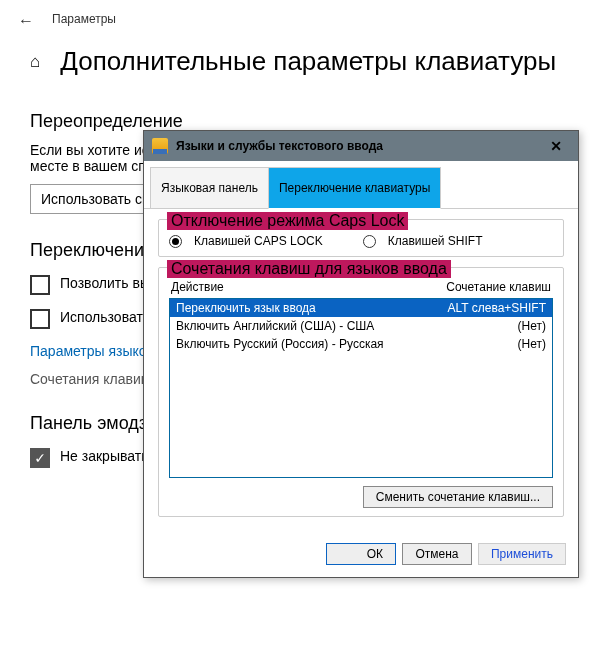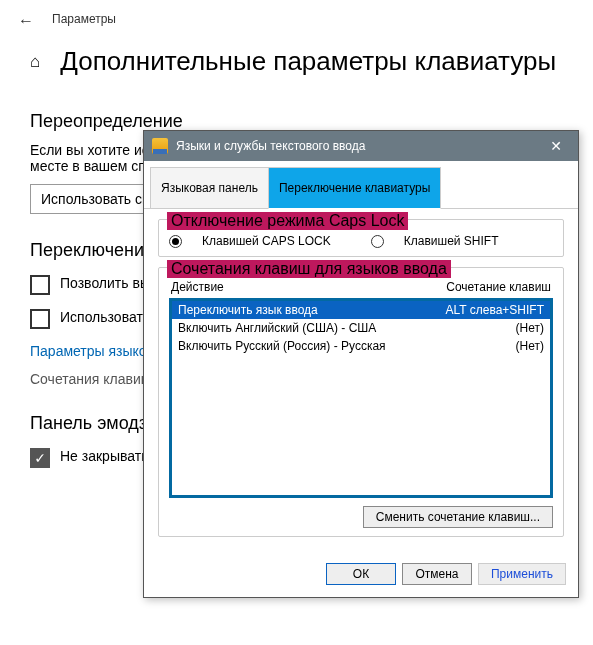--- a/index.html
+++ b/index.html
@@ -16,49 +16,49 @@
   .section p { font-size: 14px; margin: 0 0 10px 0; }
   .drop-btn { border: 1px solid #999; padding: 6px 10px; font-size: 14px; display: inline-block; background: #fff; }
   .checkbox-row { display: flex; align-items: flex-start; margin: 14px 0; font-size: 14px; }
   .checkbox-box { width: 20px; height: 20px; border: 2px solid #333; margin-right: 10px; flex-shrink: 0; display:flex; align-items:center; justify-content:center; }
   .checkbox-box.checked { background: #555; border-color: #555; color: #fff; font-size: 14px; }
   .checkbox-box.checked::after { content: "✓"; }
   .link-row { color: #0066b3; font-size: 14px; margin: 12px 0; }
 
   
   .dialog { position: absolute; left: 143px; top: 130px; width: 436px; background: #fff; border: 1px solid #555; box-shadow: 2px 2px 8px rgba(0,0,0,.25); }
-  .titlebar { background: #6b7a84; color: #ffffff; display: flex; align-items: center; height: 30px; padding: 0 0 0 8px; font-size: 12px; }
+  .titlebar { background: #6b7a84; color: #000000; display: flex; align-items: center; height: 30px; padding: 0 0 0 8px; font-size: 12px; font-weight: bold; }
   .titlebar .ticon { width:16px; height:16px; background: linear-gradient(#f5c23a,#e89b0c); border-radius:2px; margin-right:8px; position:relative; }
   .titlebar .ticon::after { content:""; position:absolute; bottom:0; left:1px; right:1px; height:5px; background:#3a6fb7; }
   .titlebar-title { flex: 1; }
   .titlebar-close { width: 44px; height: 30px; display: flex; align-items: center; justify-content: center; font-size: 14px; }
 
   .tabstrip { display: flex; padding: 6px 6px 0 6px; background: #fff; font-size: 12px; border-bottom: 1px solid #ccc; }
   .tab { padding: 13px 10px; border: 1px solid #ccc; border-bottom: none; background: #fff; margin-right:-1px; position: relative; }
   .tab.active { background: #0ea5e9; z-index: 2; border-bottom: 1px solid #fff; margin-bottom: -1px; }
   .tab:not(.active) { background: #f4f4f4; }
 
   .dlg-body { padding: 10px 14px 8px 14px; font-size: 12px; }
 
   .groupbox { border: 1px solid #ccc; border-radius: 2px; padding: 10px 10px 8px 10px; margin-bottom: 10px; position: relative; }
   .groupbox > .legend { position: absolute; top: -8px; left: 8px; background: #be185d; padding: 0 4px; font-size: 16px; }
 
   .radio-row { display: flex; gap: 40px; margin-top: 4px; }
-  .radio-item { display: flex; align-items: center; gap: 20px; font-size: 12px; }
+  .radio-item { display: flex; align-items: center; gap: 12px; font-size: 12px; }
   .radio-dot { width: 13px; height: 13px; border: 1px solid #333; border-radius: 50%; display:flex; align-items:center; justify-content:center; }
   .radio-dot.selected::after { content:""; width:7px; height:7px; background:#000; border-radius:50%; }
 
   .list-headers { display: flex; justify-content: space-between; font-size: 12px; padding: 2px 2px 4px 2px; }
-  .listbox { border: 3px solid #0369a1; height: 200px; background: #fff; font-size: 12px; }
+  .listbox { border: 1px solid #0369a1; height: 180px; background: #fff; font-size: 12px; }
   .listrow { display: flex; justify-content: space-between; padding: 2px 6px; }
   .listrow.selected { background: #0a63c2; color: #fff; }
 
   .change-btn-row { display: flex; justify-content: flex-end; margin-top: 8px; }
   .win-btn { font-size: 12px; padding: 3px 12px; border: 1px solid #888; background: #eee; min-width: 70px; }
-  .win-btn.default { border: 1px solid #0a63c2; }
+  .win-btn.default { border: 1px solid #0a63c2; text-align: right; }
   .win-btn.disabled { color: #1d4ed8; border-color:#ccc; }
 
   .dlg-footer { display: flex; justify-content: flex-end; gap: 6px; padding: 8px 12px 12px 12px; border-top: none; }
 </style>
 </head>
 <body>
 
 <div class="settings-header">
   <span class="back-arrow">←</span>
   <span>Параметры</span>

